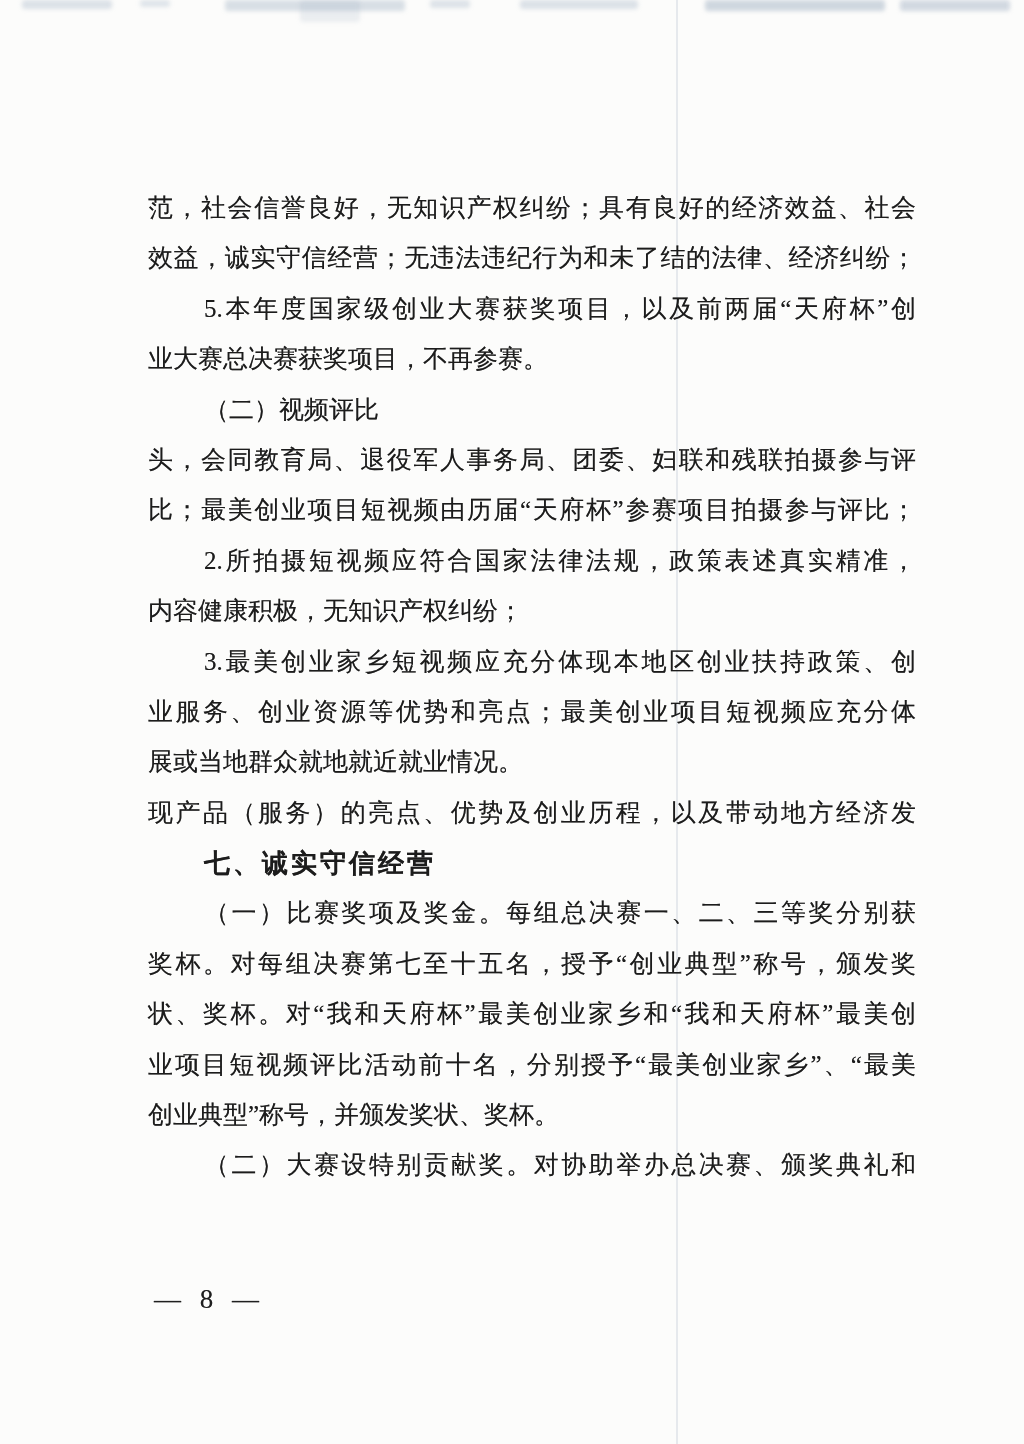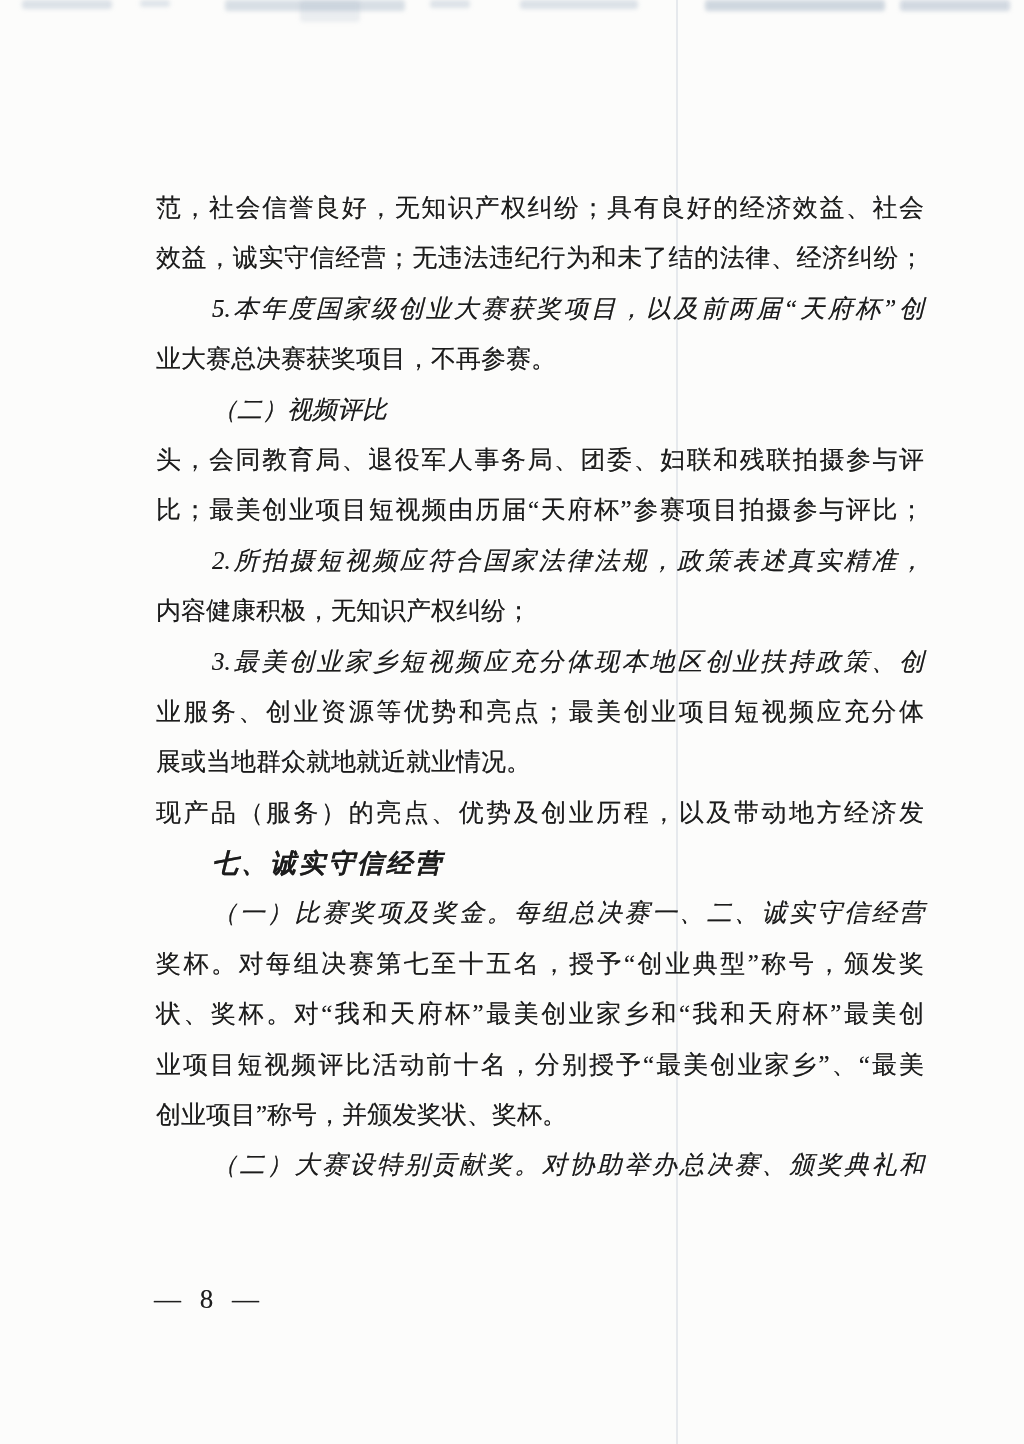--- a/index.html
+++ b/index.html
@@ -25,37 +25,36 @@
   }
   
   .smudge {
     position: absolute;
     top: 0;
     border-radius: 3px;
     filter: blur(2px);
   }
   .textblock {
     position: absolute;
-    left: 156px;
+    left: 148px;
     top: 183px;
     width: 768px;
     font-family: "Liberation Serif", serif;
     font-size: 25px;
     line-height: 50.4px;
     color: #1c1c1c;
     text-shadow: 0 0 0.5px rgba(25, 25, 25, 0.55);
   }
   .line {
     height: 50.4px;
     white-space: pre-wrap;
     overflow: visible;
   }
   .line.indent {
     padding-left: 56px;
-    font-style: italic;
   }
   .line.justify {
     text-align: justify;
     text-align-last: justify;
     text-justify: inter-character;
   }
   .line.heading {
     font-family: "Liberation Sans", sans-serif;
     font-weight: 700;
     font-size: 26px;
@@ -97,23 +96,23 @@
       <div class="line indent">（二）视频评比</div>
       <div class="line justify">头，会同教育局、退役军人事务局、团委、妇联和残联拍摄参与评</div>
       <div class="line justify">比；最美创业项目短视频由历届“天府杯”参赛项目拍摄参与评比；</div>
       <div class="line indent justify">2.所拍摄短视频应符合国家法律法规，政策表述真实精准，</div>
       <div class="line">内容健康积极，无知识产权纠纷；</div>
       <div class="line indent justify">3.最美创业家乡短视频应充分体现本地区创业扶持政策、创</div>
       <div class="line justify">业服务、创业资源等优势和亮点；最美创业项目短视频应充分体</div>
       <div class="line">展或当地群众就地就近就业情况。</div>
       <div class="line justify">现产品（服务）的亮点、优势及创业历程，以及带动地方经济发</div>
       <div class="line indent heading">七、诚实守信经营</div>
-      <div class="line indent justify">（一）比赛奖项及奖金。每组总决赛一、二、诚实守信经营</div>
+      <div class="line indent justify">（一）比赛奖项及奖金。每组总决赛一、二、三等奖分别获</div>
       <div class="line justify">奖杯。对每组决赛第七至十五名，授予“创业典型”称号，颁发奖</div>
       <div class="line justify">状、奖杯。对“我和天府杯”最美创业家乡和“我和天府杯”最美创</div>
       <div class="line justify">业项目短视频评比活动前十名，分别授予“最美创业家乡”、“最美</div>
-      <div class="line">创业项目”称号，并颁发奖状、奖杯。</div>
+      <div class="line">创业典型”称号，并颁发奖状、奖杯。</div>
       <div class="line indent justify">（二）大赛设特别贡献奖。对协助举办总决赛、颁奖典礼和</div>
     </div>
 
   <div class="page-number">— 8 —</div>
 
 </div>
 
 </body></html>

